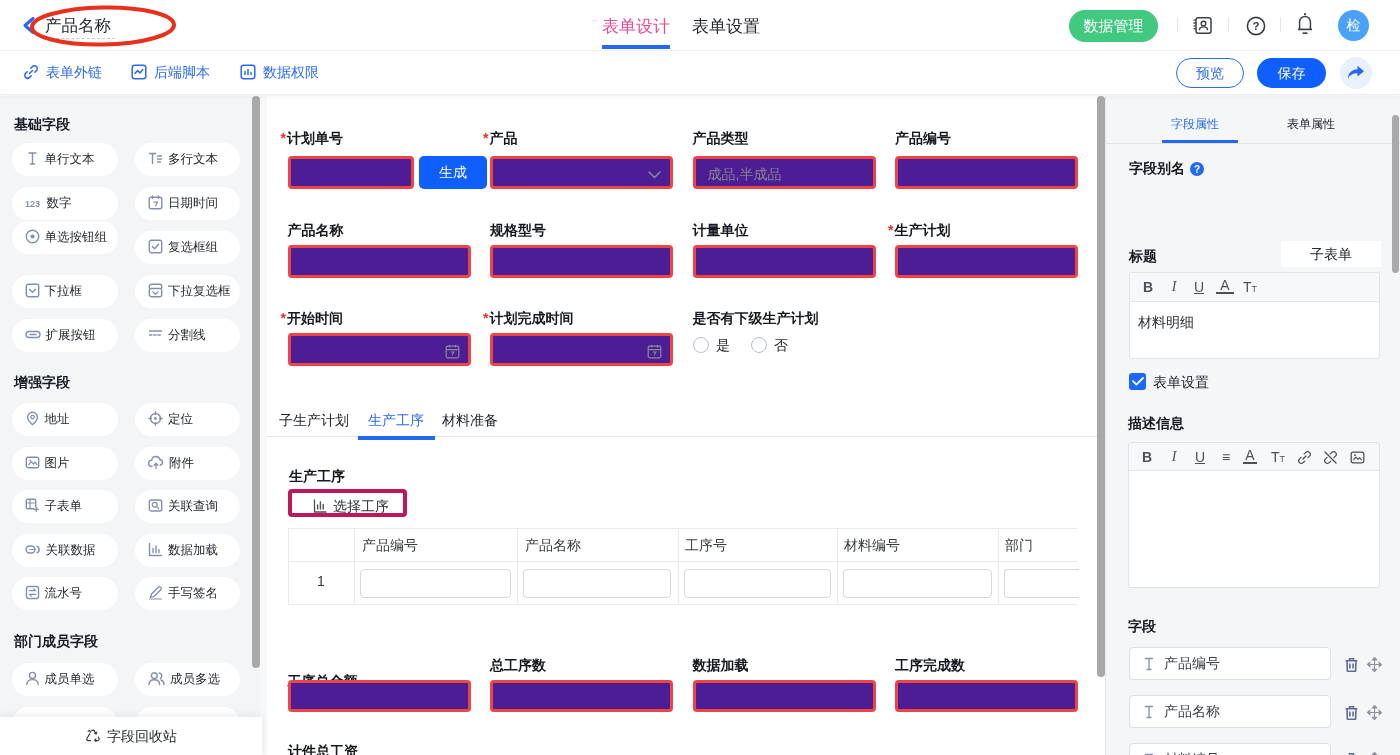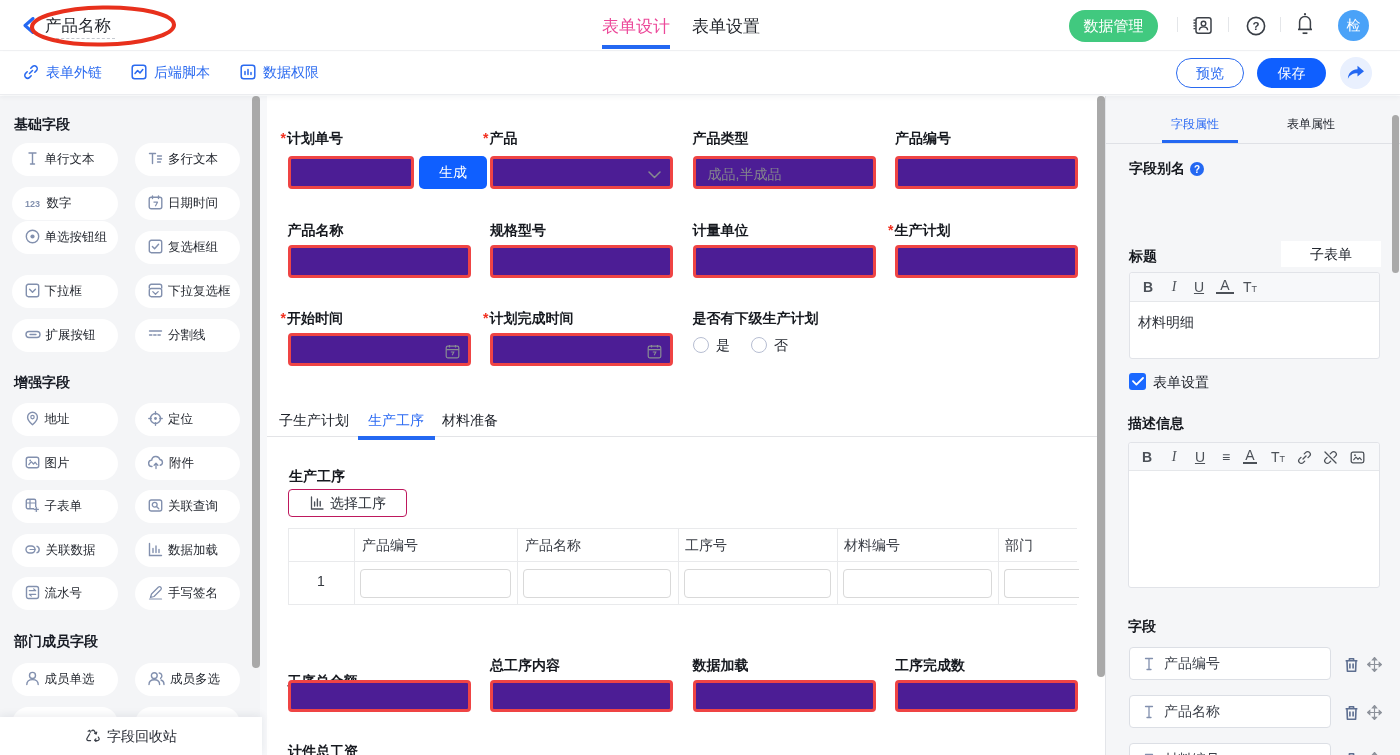--- a/index.html
+++ b/index.html
@@ -284,21 +284,21 @@
   <div class="radio" style="left:483.5px;top:241px"></div>
   <div class="rlab" style="left:507px;top:241px">否</div>
 
   <div class="ctab" style="left:12px;top:316px">子生产计划</div>
   <div class="ctab on" style="left:101px;top:316px">生产工序</div>
   <div class="ctab" style="left:175px;top:316px">材料准备</div>
   <div id="ctabline"></div>
   <div id="ctabbar"></div>
 
   <div class="flabel" style="left:22px;top:372px">生产工序</div>
-  <div style="position:absolute;left:21px;top:392.5px;width:119px;height:28px;border:1px solid #be185d;border-radius:4px;background:#fff;font-size:14px;color:#2a2e36;line-height:26px;"><svg style="vertical-align:-2px;margin:0 6px 0 21px" width="14" height="14" viewBox="0 0 14 14">
+  <div style="position:absolute;left:21px;top:392.5px;width:119px;height:28px;border:4px solid #be185d;border-radius:4px;background:#fff;font-size:14px;color:#2a2e36;line-height:26px;"><svg style="vertical-align:-2px;margin:0 6px 0 21px" width="14" height="14" viewBox="0 0 14 14">
         <path d="M1.5 1v12h11.5" fill="none" stroke="#4b5058" stroke-width="1.3" stroke-linecap="round"></path>
         <path d="M4.6 10v-4M7.4 10V3M10.2 10V5.5" stroke="#4b5058" stroke-width="1.4" stroke-linecap="round"></path>
       </svg>选择工序</div>
 
   <div class="tline" style="left:21px;top:432px;width:789px;height:1px"></div>
   <div class="tline" style="left:21px;top:464.5px;width:789px;height:1px"></div>
   <div class="tline" style="left:21px;top:507.5px;width:789px;height:1px"></div>
   <div class="tline" style="left:21px;top:432px;width:1px;height:76px"></div>
   <div class="tline" style="left:87px;top:432px;width:1px;height:76px"></div>
   <div class="tline" style="left:250.4px;top:432px;width:1px;height:76px"></div>
@@ -311,21 +311,21 @@
   <div class="cell-h" style="left:577px;top:441px">材料编号</div>
   <div class="cell-h" style="left:738px;top:441px">部门</div>
   <div style="position:absolute;left:21px;top:477px;width:66px;font-size:14px;color:#33373e;text-align:center;">1</div>
   <div class="cinp" style="left:93px;top:472.5px;width:151px;height:29px"></div>
   <div class="cinp" style="left:256.4px;top:472.5px;width:148px;height:29px"></div>
   <div class="cinp" style="left:416.7px;top:472.5px;width:147px;height:29px"></div>
   <div class="cinp" style="left:575.8px;top:472.5px;width:149px;height:29px"></div>
   <div class="cinp" style="left:736.7px;top:472.5px;width:75px;height:29px;border-right:none;border-radius:4px 0 0 4px;"></div>
 
   <div class="flabel" style="left:20.5px;top:577px">工序总金额</div>
-  <div class="flabel" style="left:223px;top:561px">总工序内容</div>
+  <div class="flabel" style="left:223px;top:561px">总工序数</div>
   <div class="flabel" style="left:425.5px;top:561px">数据加载</div>
   <div class="flabel" style="left:628px;top:561px">工序完成数</div>
   <div class="inp" style="left:20.5px;top:584px;width:183px;height:32px"></div>
   <div class="inp" style="left:223px;top:584px;width:183px;height:32px"></div>
   <div class="inp" style="left:425.5px;top:584px;width:183px;height:32px"></div>
   <div class="inp" style="left:628px;top:584px;width:183px;height:32px"></div>
   <div class="flabel" style="left:21px;top:647px">计件总工资</div>
 </div>
 <div class="sbar" style="left:1097px;top:96px;width:8px;height:581px;"></div>
 

